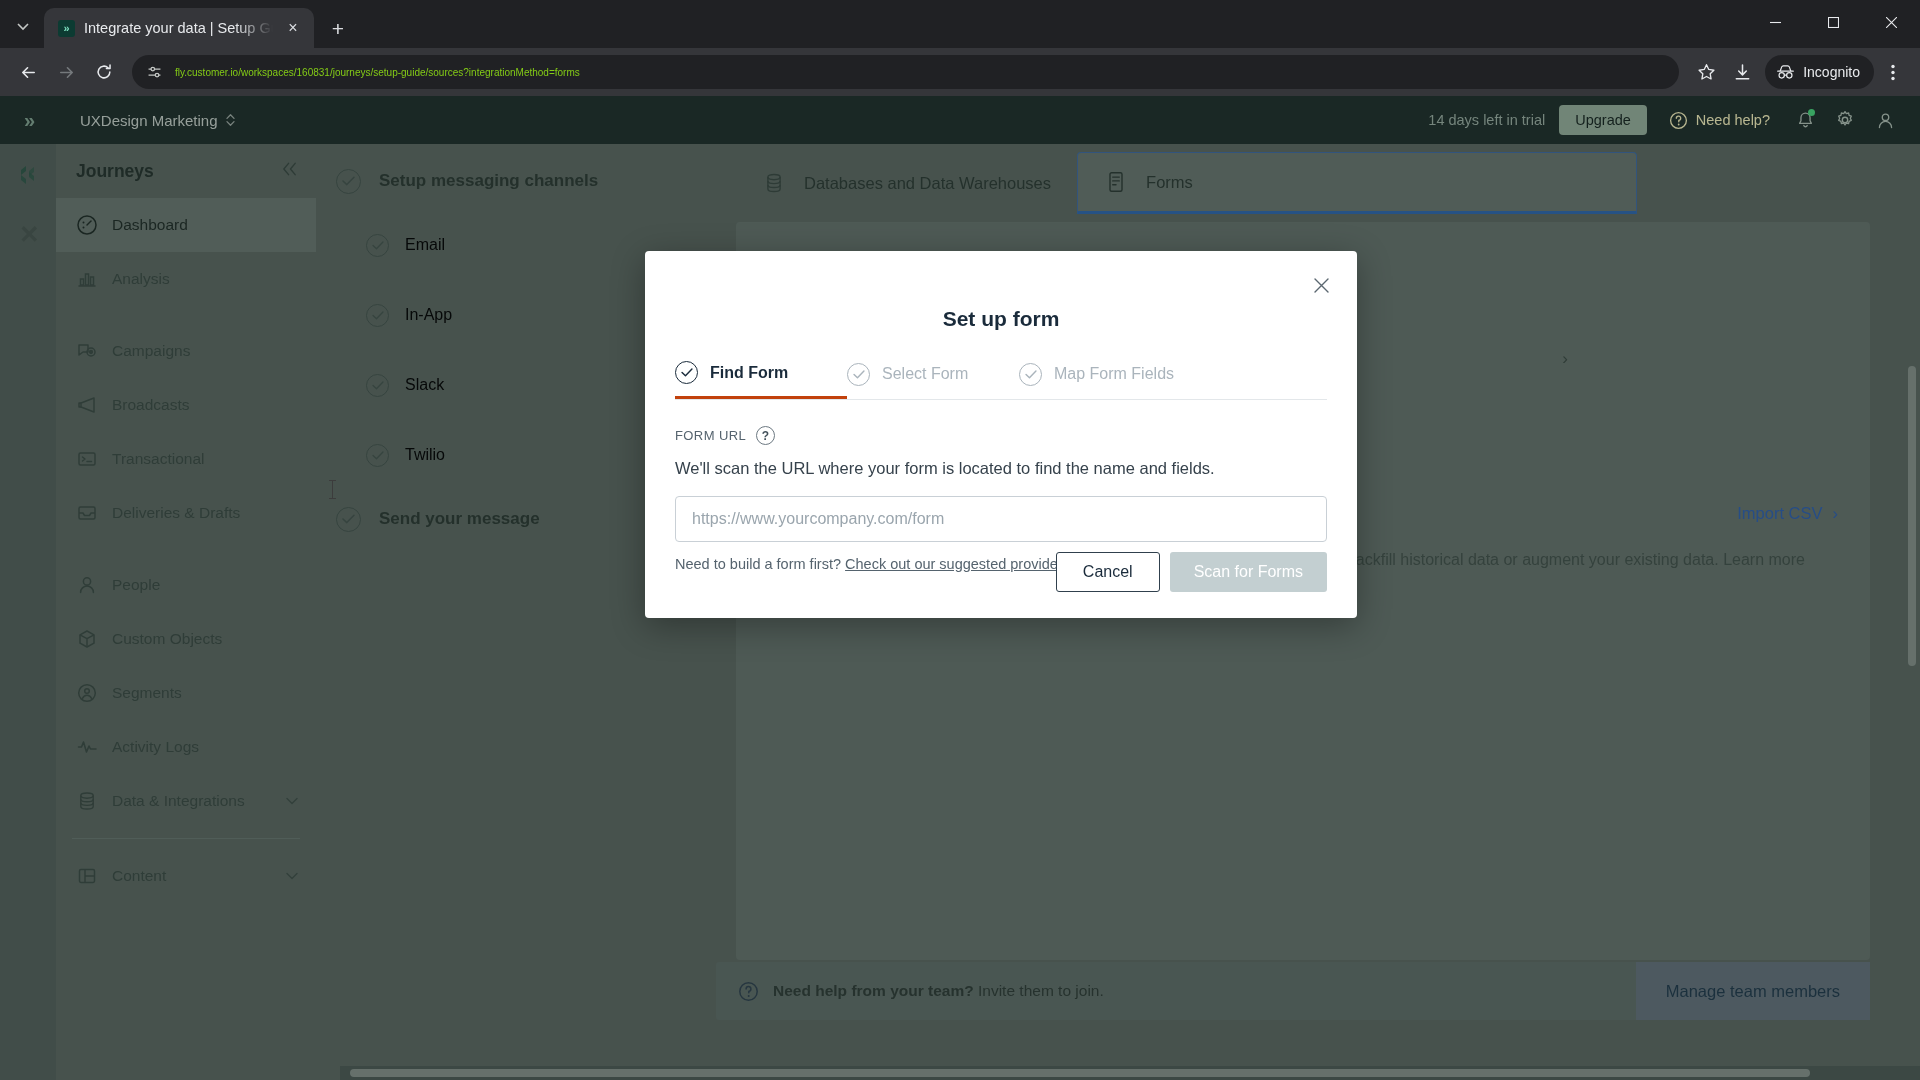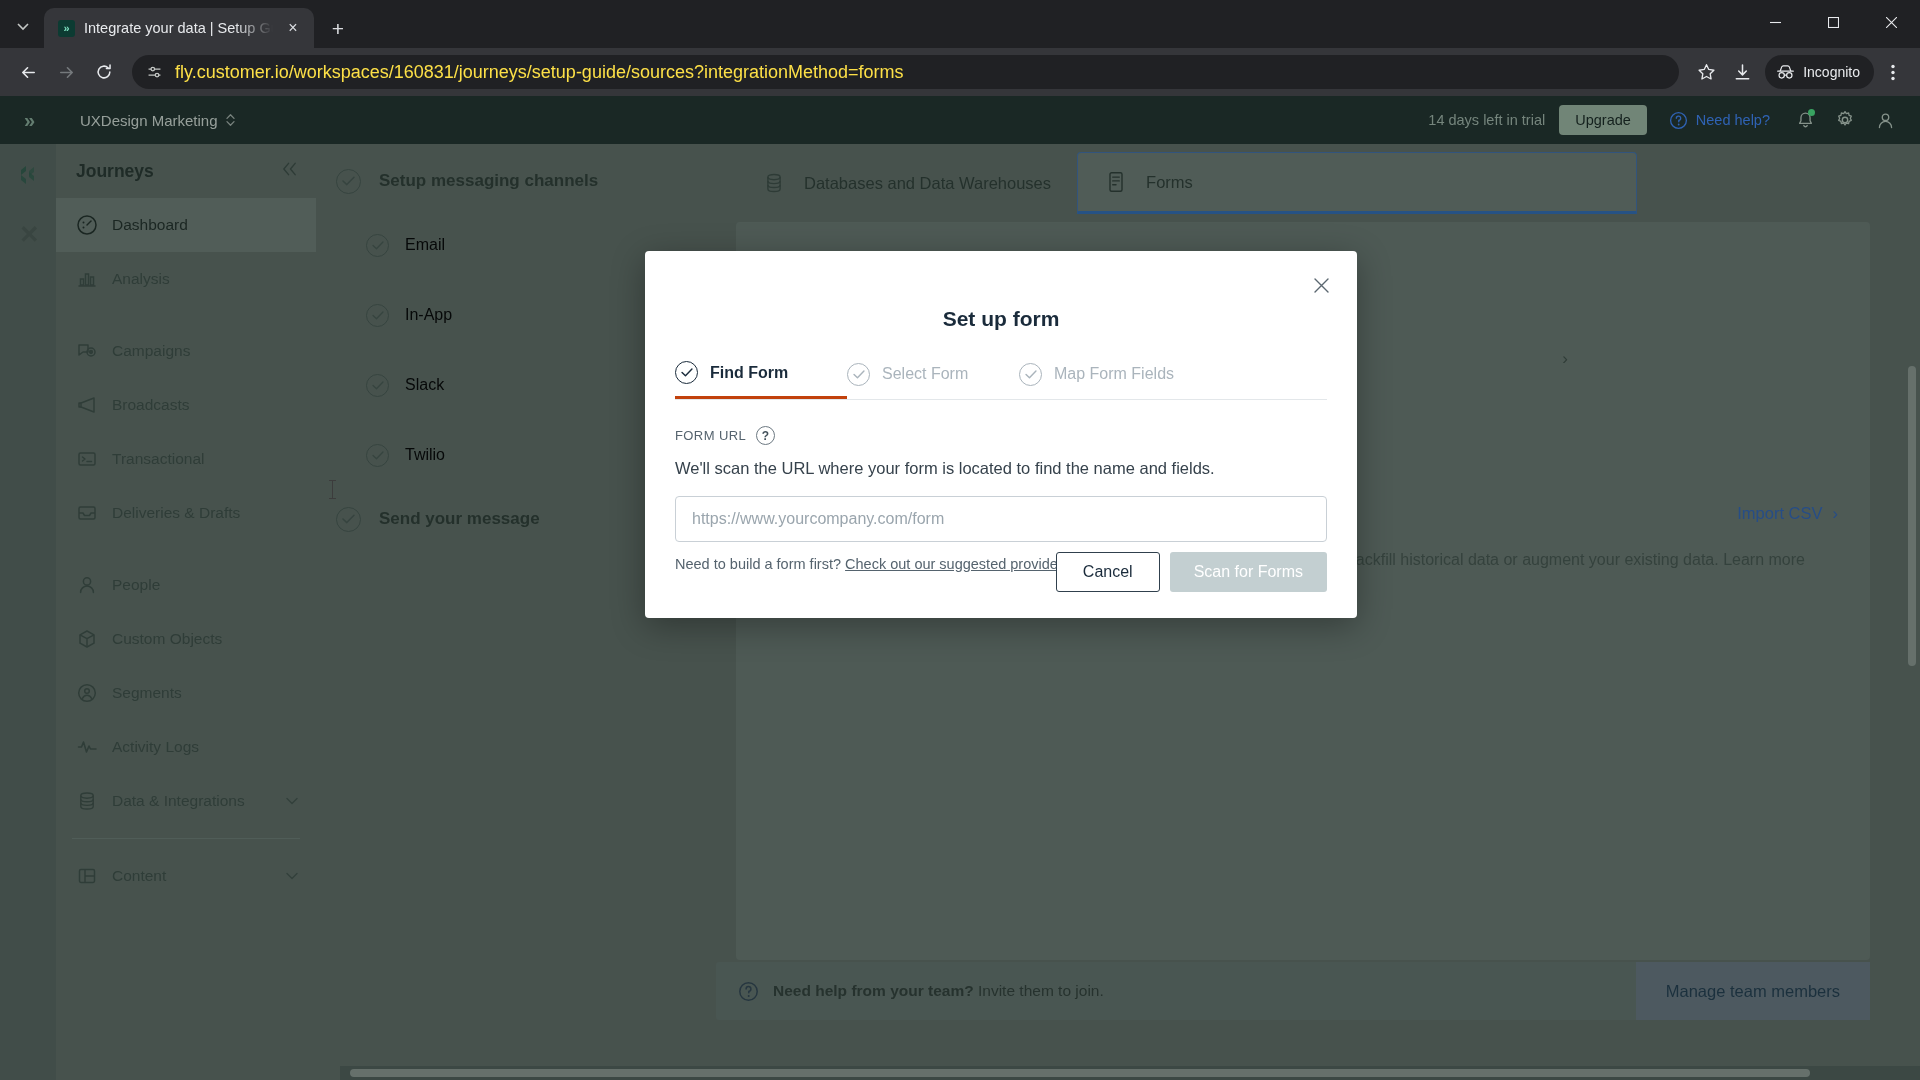--- a/index.html
+++ b/index.html
@@ -67,21 +67,21 @@
     display: flex; align-items: center; justify-content: center;
     color: #e8eaed; flex: 0 0 auto;
   }
   .nav-btn.disabled { color: #75797c; }
   .omnibox {
     flex: 1; height: 34px; background: #202124; border-radius: 18px;
     display: flex; align-items: center; padding: 0 14px; gap: 12px;
     margin: 0 8px; position: relative;
   }
   .omnibox-url {
-    font-size: 18px; color: #fde047; white-space: nowrap;
+    font-size: 10px; color: #84cc16; white-space: nowrap;
     overflow: hidden; flex: 1;
   }
   .tb-icon {
     width: 34px; height: 34px; border-radius: 50%; flex: 0 0 auto;
     display: flex; align-items: center; justify-content: center; color: #e8eaed;
   }
   .incognito-pill {
     height: 34px; background: #202124; border-radius: 18px;
     display: flex; align-items: center; gap: 8px;
     padding: 0 14px 0 11px; margin-left: 4px; flex: 0 0 auto;
@@ -107,21 +107,21 @@
   .hdr-right {
     margin-left: auto; display: flex; align-items: center; gap: 6px;
   }
   .trial-text { font-size: 14.5px; color: #9fb3a7; margin-right: 8px; }
   .upgrade-btn {
     background: #9ab39f; color: #14231f; font-size: 14.5px;
     padding: 7px 16px; border-radius: 4px; font-weight: 400;
   }
   .need-help {
     display: flex; align-items: center; gap: 8px;
-    font-size: 14.5px; color: #3b82f6; margin: 0 12px 0 16px;
+    font-size: 14.5px; color: #fef9c3; margin: 0 12px 0 16px;
   }
   .hdr-icon {
     width: 34px; height: 34px; display: flex; align-items: center;
     justify-content: center; color: #b6c6bb; position: relative;
   }
   .notif-dot {
     position: absolute; top: 6px; right: 7px; width: 7px; height: 7px;
     border-radius: 50%; background: #4ade80;
   }
 

